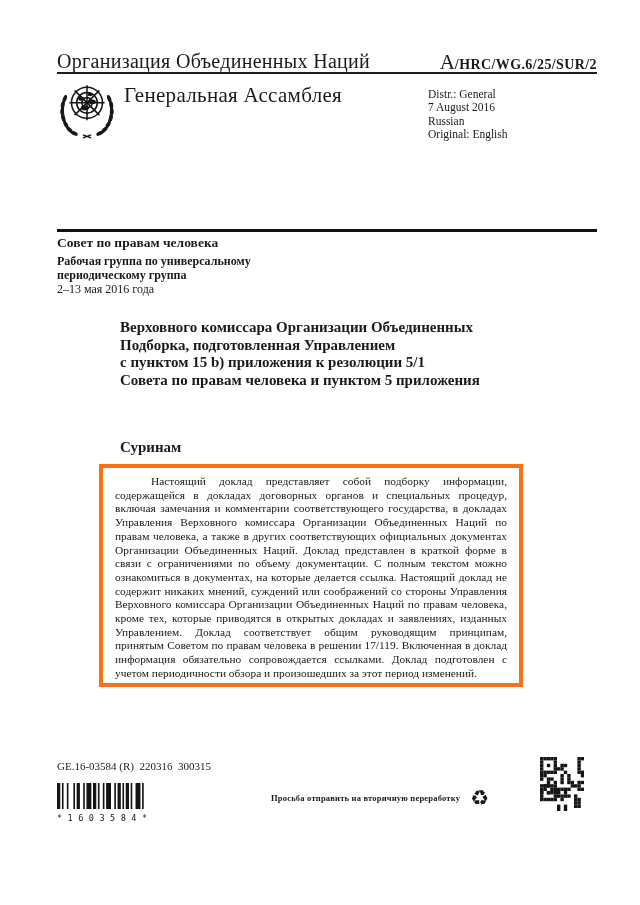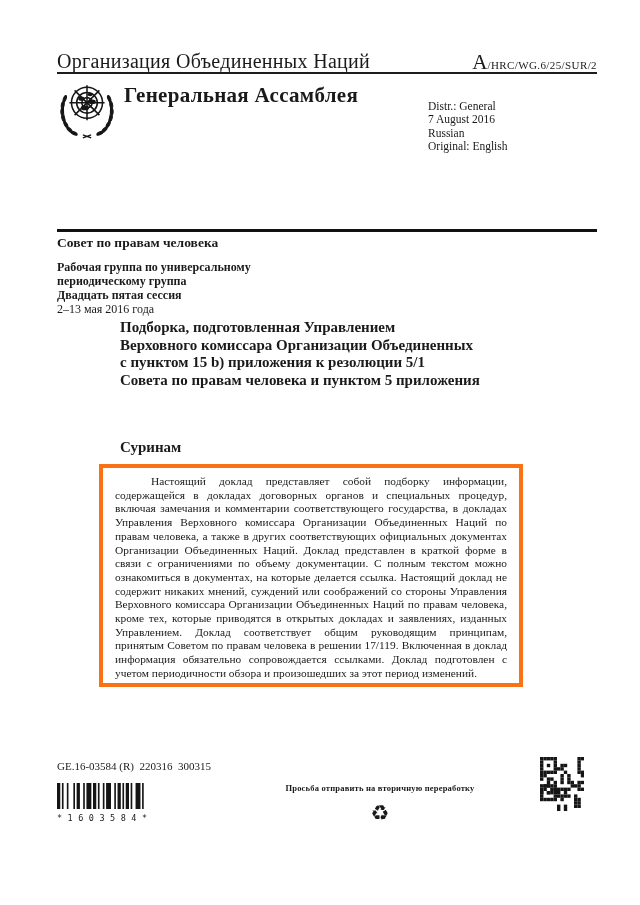--- a/index.html
+++ b/index.html
@@ -8,53 +8,53 @@
     font-family:"Liberation Serif","DejaVu Serif",serif;color:#1a1a1a;
     overflow:hidden;
   }
   .abs{position:absolute;}
 
   
   .org-line{left:57px;top:50px;width:540px;display:flex;justify-content:space-between;align-items:flex-end;}
   .org-name{font-size:20px;letter-spacing:.3px;}
   .doc-symbol{white-space:nowrap;}
   .sym-a{font-size:21px;line-height:1;}
-  .sym-rest{font-size:11px;letter-spacing:.4px;}
+  .sym-rest{font-size:14px;letter-spacing:.4px;font-weight:bold;}
 
   .rule1{left:57px;top:72px;width:540px;height:2px;background:#1c1c1c;}
   .rule2{left:57px;top:229px;width:540px;height:3px;background:#111;}
 
   .emblem{left:57px;top:79px;width:60px;height:62px;}
-  .ga-title{left:124px;top:83px;font-size:21px;font-weight:bold;letter-spacing:.3px;}
-
-  .distr{left:428px;top:100px;font-size:11.5px;line-height:13.4px;}
+  .ga-title{left:124px;top:83px;font-size:21px;font-weight:normal;letter-spacing:.3px;}
+
+  .distr{left:428px;top:88px;font-size:11.5px;line-height:13.4px;}
 
   .session{left:57px;top:235px;}
-  .session .committee{font-size:13.5px;font-weight:bold;margin-bottom:9px;}
+  .session .committee{font-size:13.5px;font-weight:bold;margin-bottom:3px;}
   .session .bold-line{font-size:12px;font-weight:bold;line-height:14px;}
   .session .date-line{font-size:12px;line-height:14px;}
 
   .doc-title{left:120px;top:319px;width:450px;font-size:15px;font-weight:bold;line-height:17.5px;}
   .country{left:120px;top:439px;font-size:15px;font-weight:bold;}
 
   .summary-box{left:99px;top:464px;width:424px;height:223px;border:4px solid #f97316;box-sizing:border-box;}
   .summary-box p{
     margin:7px 12px;
     font-size:11.4px;line-height:13.7px;text-align:justify;text-indent:36px;
   }
 
   .footer-ref{left:57px;top:760px;font-size:11px;white-space:pre;}
   .barcode-wrap{left:57px;top:783px;width:92px;}
   .barcode-digits{
     font-family:"DejaVu Sans Mono",monospace;font-size:8.5px;
     display:flex;justify-content:space-between;width:90px;margin-top:0px;
   }
   .recycle-line{
     left:240px;top:783px;width:280px;height:30px;
-    display:flex;justify-content:flex-start;align-items:center;gap:10px;flex-direction:column;
+    display:flex;justify-content:center;align-items:center;gap:10px;
   }
   .recycle-text{font-size:8.5px;font-weight:bold;letter-spacing:.2px;}
   .recycle-glyph{font-family:"DejaVu Sans",sans-serif;font-size:21px;line-height:1;}
   .qr{left:540px;top:757px;}
 </style>
 </head>
 <body>
 
 <div class="abs org-line">
   <span class="org-name">Организация Объединенных Наций</span>
@@ -111,27 +111,26 @@
   <div>Russian</div>
   <div>Original: English</div>
 </div>
 
 <div class="abs rule2"></div>
 
 <div class="abs session">
   <div class="committee">Совет по правам человека</div>
   <div class="bold-line">Рабочая группа по универсальному</div>
   <div class="bold-line">периодическому группа</div>
-  <div class="bold-line">Двадцать пятая сессия</div>
   <div class="date-line">2–13 мая 2016 года</div>
 </div>
 
 <div class="abs doc-title">
+  <div>Верховного комиссара Организации Объединенных</div>
   <div>Подборка, подготовленная Управлением</div>
-  <div>Верховного комиссара Организации Объединенных</div>
   <div>с пунктом 15 b) приложения к резолюции 5/1</div>
   <div>Совета по правам человека и пунктом 5 приложения</div>
 </div>
 
 <div class="abs country">Суринам</div>
 
 <div class="abs summary-box">
   <p>Настоящий доклад представляет собой подборку информации, содержащейся в докладах договорных органов и специальных процедур, включая замечания и комментарии соответствующего государства, в докладах Управления Верховного комиссара Организации Объединенных Наций по правам человека, а также в других соответствующих официальных документах Организации Объединенных Наций. Доклад представлен в краткой форме в связи с ограничениями по объему документации. С полным текстом можно ознакомиться в документах, на которые делается ссылка. Настоящий доклад не содержит никаких мнений, суждений или соображений со стороны Управления Верховного комиссара Организации Объединенных Наций по правам человека, кроме тех, которые приводятся в открытых докладах и заявлениях, изданных Управлением. Доклад соответствует общим руководящим принципам, принятым Советом по правам человека в решении 17/119. Включенная в доклад информация обязательно сопровождается ссылками. Доклад подготовлен с учетом периодичности обзора и произошедших за этот период изменений.</p>
 </div>
 

